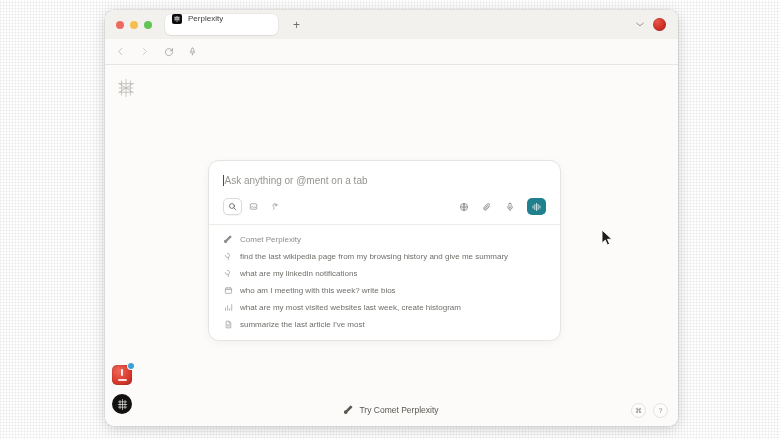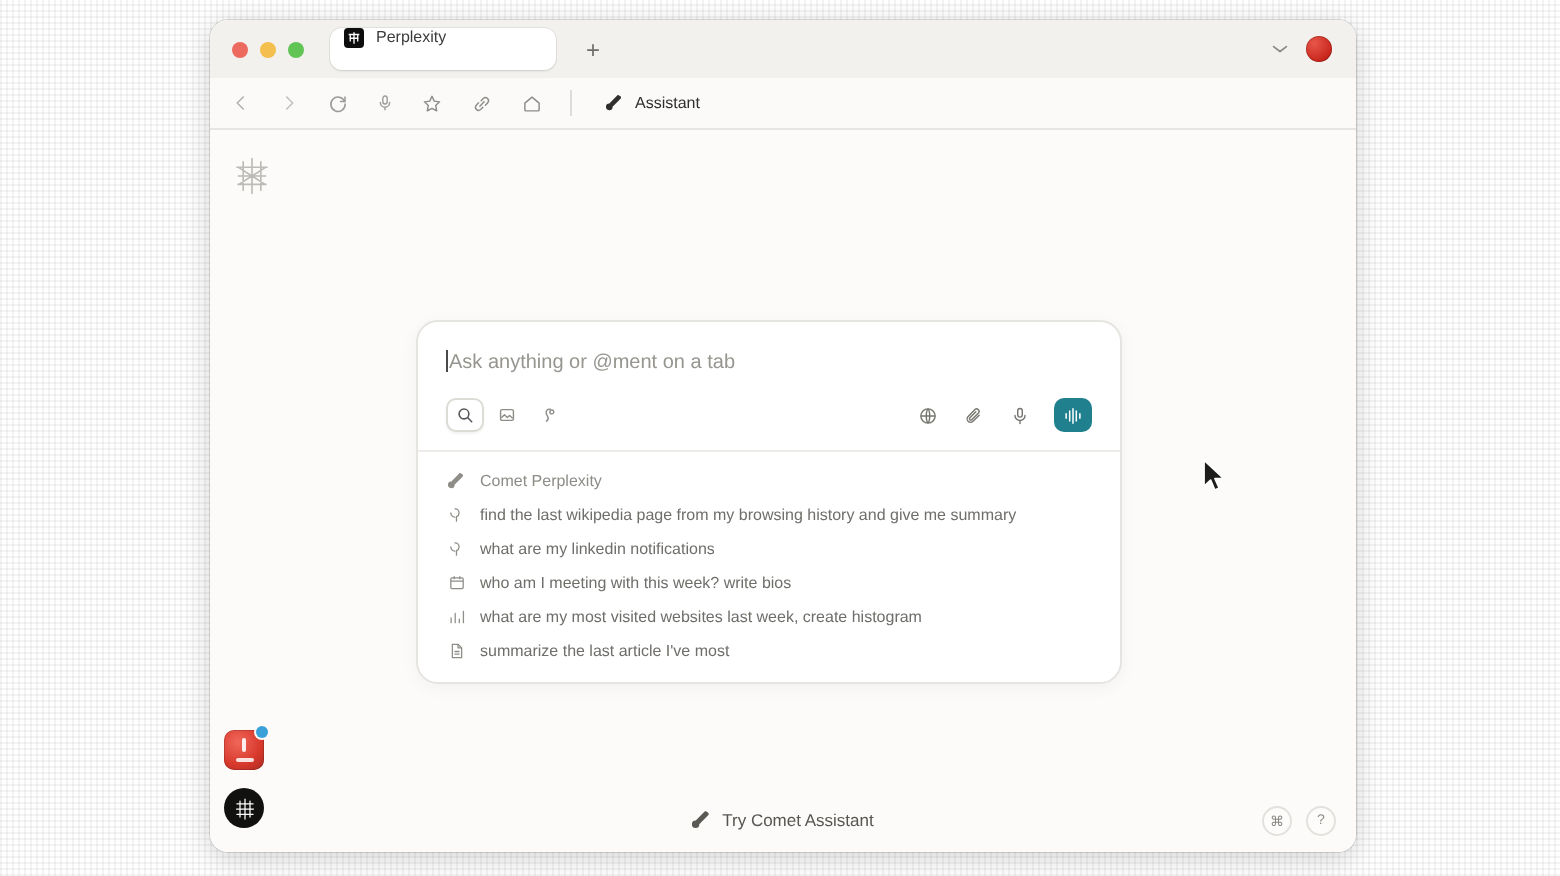--- a/index.html
+++ b/index.html
@@ -405,46 +405,20 @@
       </svg>
     </span>
     <span class="nav-btn">
       <svg viewBox="0 0 14 14" width="9" height="9" fill="none" stroke="#9b9b98" stroke-width="1.1" stroke-linecap="round">
         <rect x="5.3" y="1.6" width="3.4" height="6.2" rx="1.7"></rect>
           <path d="M3.4 6.6a3.6 3.6 0 0 0 7.2 0M7 10.3v2"></path>
       </svg>
     </span>
 
 
-    <div class="toolbar-right">
-      <span class="tb-icon">
-        <svg viewBox="0 0 14 14" width="10" height="10" fill="none" stroke="#8b8b88" stroke-width="1" stroke-linejoin="round">
-          <path d="M7 1.6l1.6 3.4 3.7.5-2.7 2.6.7 3.7L7 10.1l-3.3 1.7.7-3.7L1.7 5.5l3.7-.5z"></path>
-        </svg>
-      </span>
-      <span class="tb-icon">
-        <svg viewBox="0 0 14 14" width="10" height="10" fill="none" stroke="#8b8b88" stroke-width="1" stroke-linecap="round">
-          <path d="M5.5 8.6 8.5 5.4M4.6 6.2 3 7.8a2.2 2.2 0 0 0 3.1 3.1l1.5-1.6M9.4 7.8l1.6-1.6a2.2 2.2 0 0 0-3.1-3.1L6.4 4.7"></path>
-        </svg>
-      </span>
-      <span class="tb-icon">
-        <svg viewBox="0 0 14 14" width="10" height="10" fill="none" stroke="#8b8b88" stroke-width="1" stroke-linejoin="round">
-          <path d="M2 6.4 7 2.2l5 4.2V11a.8.8 0 0 1-.8.8H2.8A.8.8 0 0 1 2 11z"></path>
-        </svg>
-      </span>
-      <span class="tb-sep"></span>
-      <span class="assistant-btn">
-        <span class="tb-icon">
-          <svg viewBox="0 0 14 14" width="9" height="9" fill="#2f2f2e">
-            <path d="M10.8 1.6c.9.3 1.2 1.4.5 2.1L5.1 9.9a2.6 2.6 0 1 1-2.5-2.5l6.1-6.2c.3-.3.7-.4 1.1-.3z"></path>
-          </svg>
-        </span>
-        <span>Assistant</span>
-      </span>
-    </div>
   </div>
 
   <div class="page">
 
     <span class="rail-logo">
       <svg viewBox="0 0 24 24" width="22" height="22" fill="none" stroke="#bcbbb7" stroke-width="0.9" stroke-linecap="round">
         <path d="M12 2.5v19M3.8 7.2h16.4M4.6 12h14.8M7.2 4.2v15.6M16.8 4.2v15.6M4.4 16.6h15.2M12 12 4.6 7.3M12 12l7.4-4.7M12 12l-7.4 4.7M12 12l7.4 4.7"></path>
       </svg>
     </span>
 
@@ -579,21 +553,21 @@
       </div>
     </div>
 
     <div class="footer">
       <div class="try-comet">
         <span class="try-comet-icon">
           <svg viewBox="0 0 14 14" width="10" height="10" fill="#5a5954">
             <path d="M10.8 1.6c.9.3 1.2 1.4.5 2.1L5.1 9.9a2.6 2.6 0 1 1-2.5-2.5l6.1-6.2c.3-.3.7-.4 1.1-.3z"></path>
           </svg>
         </span>
-        <span>Try Comet Assistant</span>
+        <span>Try Comet Perplexity</span>
       </div>
     </div>
 
     <div class="footer-right">
       <span class="round-btn">⌘</span>
       <span class="round-btn">?</span>
     </div>
 
   </div>
 </div>

